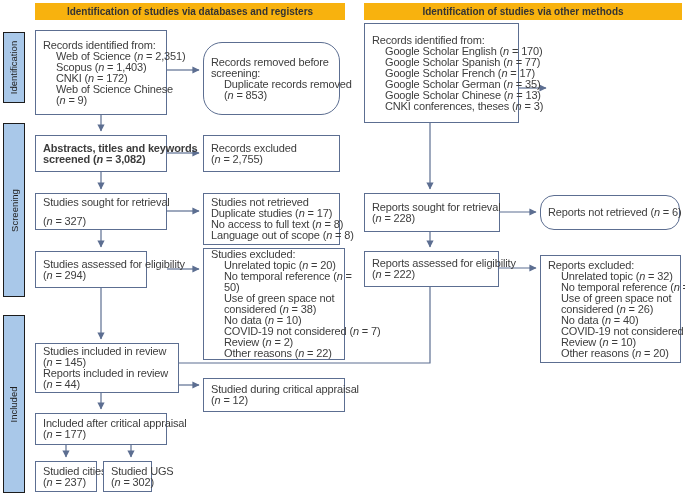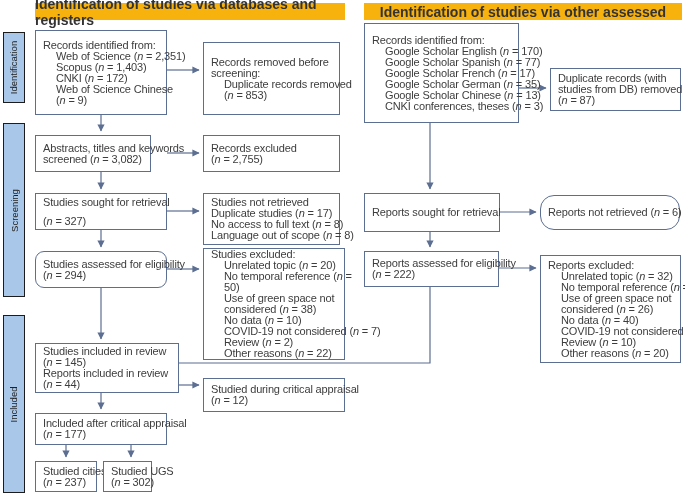--- a/index.html
+++ b/index.html
@@ -1,20 +1,20 @@
 <!DOCTYPE html>
 <html><head>
 <meta charset="utf-8">
 <style>
   html,body{margin:0;padding:0;background:#fff;}
   .canvas{position:relative;width:685px;height:496px;background:#ffffff;
           font-family:"Liberation Sans",sans-serif;color:#3d3d3d;overflow:hidden;}
   .arrows{position:absolute;left:0;top:0;z-index:1;}
   .hdr{position:absolute;height:17px;background:#F8B20E;display:flex;align-items:center;
-       justify-content:center;font-size:14px;font-weight:600;color:#333;z-index:2;}
+       justify-content:center;font-size:10px;font-weight:600;color:#333;z-index:2;}
   .side{position:absolute;left:3px;width:22px;background:#A9C8E9;border:1.6px solid #1c1c1c;
         box-sizing:border-box;display:flex;align-items:center;justify-content:center;z-index:2;}
   .side span{transform:rotate(-90deg);white-space:nowrap;font-size:9.5px;color:#222;}
   .box{position:absolute;background:#fff;border:1.3px solid #5C6E91;box-sizing:border-box;
        display:flex;flex-direction:column;justify-content:center;
        padding:2px 3px 2px 7px;z-index:2;font-size:11px;line-height:11px;
        letter-spacing:-0.15px;white-space:nowrap;}
   .ln{min-height:11px;}
   .ln.ind{padding-left:13px;}
   .ln i{font-style:italic;}
@@ -51,65 +51,65 @@
       <line x1="499" y1="268" x2="536" y2="268" marker-end="url(#ah)"></line>
 
       <line x1="430" y1="123" x2="430" y2="189" marker-end="url(#ah)"></line>
       <line x1="430" y1="232" x2="430" y2="247" marker-end="url(#ah)"></line>
 
       <path d="M430,287 L430,363 L171,363" marker-end="url(#ah)"></path>
     </g>
   </svg>
 
   <div class="hdr" style="left:35px;top:3px;width:310px;">Identification of studies via databases and registers</div>
-  <div class="hdr" style="left:364px;top:3px;width:318px;">Identification of studies via other assessed</div>
+  <div class="hdr" style="left:364px;top:3px;width:318px;">Identification of studies via other methods</div>
 
   <div class="side" style="top:32px;height:71px;">
     <span>Identification</span>
   </div>
   <div class="side" style="top:123px;height:174px;">
     <span>Screening</span>
   </div>
   <div class="side" style="top:315px;height:178px;">
     <span>Included</span>
   </div>
 
   <div class="box" style="left:35px;top:30px;width:132px;height:85px;">
       <div class="ln">Records identified from:</div>
       <div class="ln ind">Web of Science (<i>n</i> = 2,351)</div>
       <div class="ln ind">Scopus (<i>n</i> = 1,403)</div>
       <div class="ln ind">CNKI (<i>n</i> = 172)</div>
       <div class="ln ind">Web of Science Chinese</div>
       <div class="ln ind">(<i>n</i> = 9)</div>
     </div>
-  <div class="box" style="left:203px;top:42px;width:137px;height:73px;">
+  <div class="box" style="left:203px;top:42px;width:137px;height:73px;border-radius:19px;">
       <div class="ln">Records removed before</div>
       <div class="ln">screening:</div>
       <div class="ln ind">Duplicate records removed</div>
       <div class="ln ind">(<i>n</i> = 853)</div>
     </div>
-  <div class="box" style="left:35px;top:135px;width:116px;height:37px;">
+  <div class="box" style="left:35px;top:135px;width:132px;height:37px;font-weight:bold;">
       <div class="ln">Abstracts, titles and keywords</div>
       <div class="ln">screened (<i>n</i> = 3,082)</div>
     </div>
   <div class="box" style="left:203px;top:135px;width:137px;height:37px;">
       <div class="ln">Records excluded</div>
       <div class="ln">(<i>n</i> = 2,755)</div>
     </div>
   <div class="box" style="left:35px;top:193px;width:132px;height:37px;gap:8px;">
       <div class="ln">Studies sought for retrieval</div>
       <div class="ln">(<i>n</i> = 327)</div>
     </div>
   <div class="box" style="left:203px;top:193px;width:137px;height:52px;">
       <div class="ln">Studies not retrieved</div>
       <div class="ln">Duplicate studies (<i>n</i> = 17)</div>
       <div class="ln">No access to full text (<i>n</i> = 8)</div>
       <div class="ln">Language out of scope (<i>n</i> = 8)</div>
     </div>
-  <div class="box" style="left:35px;top:251px;width:132px;height:37px;border-radius:9px;">
+  <div class="box" style="left:35px;top:251px;width:112px;height:37px;">
       <div class="ln">Studies assessed for eligibility</div>
       <div class="ln">(<i>n</i> = 294)</div>
     </div>
   <div class="box" style="left:203px;top:248px;width:142px;height:112px;">
       <div class="ln">Studies excluded:</div>
       <div class="ln ind">Unrelated topic (<i>n</i> = 20)</div>
       <div class="ln ind">No temporal reference (<i>n</i> =</div>
       <div class="ln ind">50)</div>
       <div class="ln ind">Use of green space not</div>
       <div class="ln ind">considered (<i>n</i> = 38)</div>
@@ -143,27 +143,23 @@
 
   <div class="box" style="left:364px;top:23px;width:155px;height:100px;">
       <div class="ln">Records identified from:</div>
       <div class="ln ind">Google Scholar English (<i>n</i> = 170)</div>
       <div class="ln ind">Google Scholar Spanish (<i>n</i> = 77)</div>
       <div class="ln ind">Google Scholar French (<i>n</i> = 17)</div>
       <div class="ln ind">Google Scholar German (<i>n</i> = 35)</div>
       <div class="ln ind">Google Scholar Chinese (<i>n</i> = 13)</div>
       <div class="ln ind">CNKI conferences, theses (<i>n</i> = 3)</div>
     </div>
-  <div class="box" style="left:550px;top:68px;width:131px;height:43px;">
-      <div class="ln">Duplicate records (with</div>
-      <div class="ln">studies from DB) removed</div>
-      <div class="ln">(<i>n</i> = 87)</div>
-    </div>
   <div class="box" style="left:364px;top:193px;width:136px;height:39px;">
       <div class="ln">Reports sought for retrieval</div>
+      <div class="ln">(<i>n</i> = 228)</div>
     </div>
   <div class="box" style="left:540px;top:195px;width:140px;height:35px;border-radius:14px;">
       <div class="ln">Reports not retrieved (<i>n</i> = 6)</div>
     </div>
   <div class="box" style="left:364px;top:251px;width:135px;height:36px;">
       <div class="ln">Reports assessed for eligibility</div>
       <div class="ln">(<i>n</i> = 222)</div>
     </div>
   <div class="box" style="left:540px;top:255px;width:141px;height:108px;">
       <div class="ln">Reports excluded:</div>

